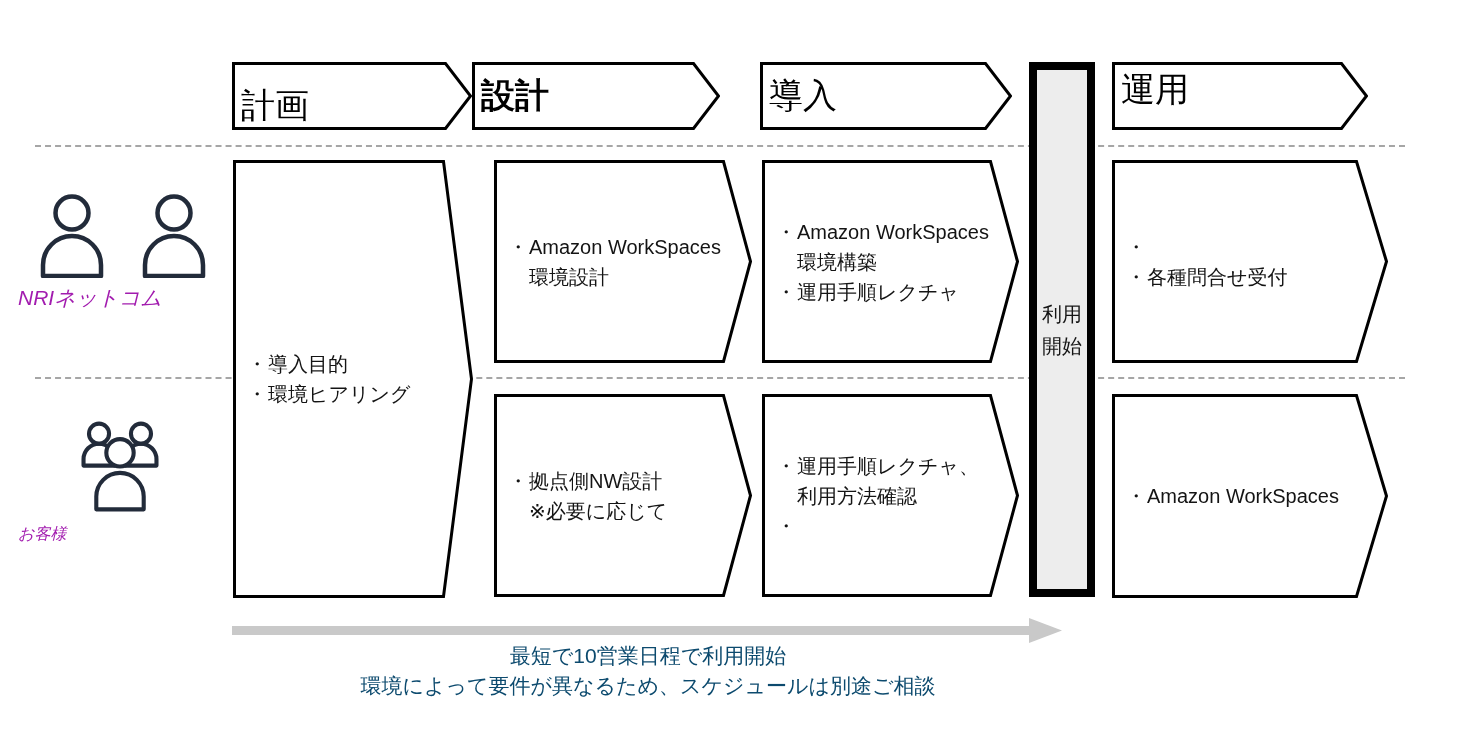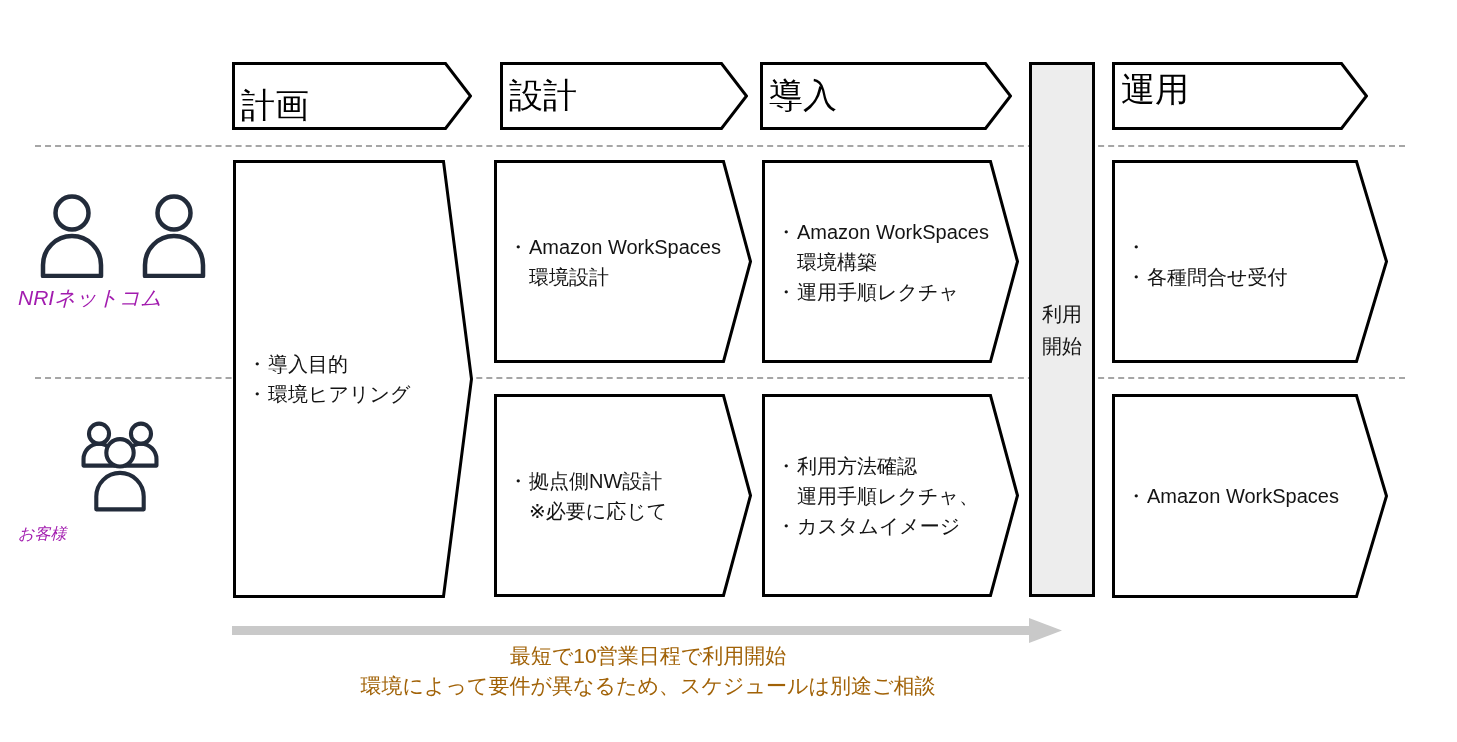--- a/index.html
+++ b/index.html
@@ -16,46 +16,46 @@
     padding-left:9px;font-size:34px;color:#000;z-index:2;white-space:nowrap;
   }
   .box-text{
     position:absolute;inset:0;display:flex;flex-direction:column;justify-content:center;
     padding:0 46px 0 14px;font-size:20px;line-height:1.5;color:#141414;z-index:2;white-space:nowrap;
   }
   .item{display:flex;align-items:flex-start;}
   .bullet{flex:0 0 21px;}
   .milestone{
     position:absolute;left:1029px;top:62px;width:66px;height:535px;
-    background:#EDEDED;border:3px solid #000000;box-sizing:border-box;z-index:3;
+    background:#EDEDED;border:8px solid #000000;box-sizing:border-box;z-index:3;
     display:flex;flex-direction:column;justify-content:center;align-items:center;
     font-size:20px;line-height:1.6;color:#141414;
   }
   .lane-label{position:absolute;text-align:left;color:#a21caf;z-index:2;white-space:nowrap;font-style:italic;}
   .icon{position:absolute;z-index:2;}
   .captions{
     position:absolute;left:232px;top:641px;width:832px;text-align:center;
-    font-size:21px;line-height:30px;color:#a16207;z-index:2;
+    font-size:21px;line-height:30px;color:#0c4a6e;z-index:2;
   }
 </style>
 </head>
 <body>
 
 <div class="canvas">
 
   <div class="abs dash" style="left:35px;top:145px;width:1370px;"></div>
   <div class="abs dash" style="left:35px;top:377px;width:1370px;"></div>
 
   <div class="box" style="left:232px;top:62px;width:240px;height:88px;">
     <svg width="240" height="68" viewBox="0 0 240 68">
         <polygon points="1.5,1.5 213.5,1.5 238.5,34 213.5,66.5 1.5,66.5" fill="#fff" stroke="#000" stroke-width="3"></polygon>
       </svg>
     <div class="header-label">計画</div>
   </div>
-  <div class="box" style="left:500px;top:62px;width:248px;height:68px;">
+  <div class="box" style="left:472px;top:62px;width:248px;height:68px;font-weight:bold;">
     <svg width="248" height="68" viewBox="0 0 248 68">
         <polygon points="1.5,1.5 221.5,1.5 246.5,34 221.5,66.5 1.5,66.5" fill="#fff" stroke="#000" stroke-width="3"></polygon>
       </svg>
     <div class="header-label">設計</div>
   </div>
   <div class="box" style="left:760px;top:62px;width:252px;height:68px;text-align:center;">
     <svg width="252" height="68" viewBox="0 0 252 68">
         <polygon points="1.5,1.5 225.5,1.5 250.5,34 225.5,66.5 1.5,66.5" fill="#fff" stroke="#000" stroke-width="3"></polygon>
       </svg>
     <div class="header-label">導入</div>
@@ -153,28 +153,27 @@
       </div>
   </div>
   <div class="box" style="left:762px;top:394px;width:257px;height:203px;">
     <svg width="257" height="203" viewBox="0 0 257 203">
         <polygon points="1.5,1.5 228.5,1.5 255.5,101.5 228.5,201.5 1.5,201.5" fill="#fff" stroke="#000" stroke-width="3"></polygon>
       </svg>
     <div class="box-text">
         <div class="item">
           <span class="bullet">・</span>
           <div>
+            <div>運用手順レクチャ、</div>
             <div>利用方法確認</div>
-            <div>運用手順レクチャ、</div>
-          </div>
-        </div>
-        <div class="item">
-          <span class="bullet">・</span>
-          <div>
-            <div>カスタムイメージ</div>
+          </div>
+        </div>
+        <div class="item">
+          <span class="bullet">・</span>
+          <div>
           </div>
         </div>
       </div>
   </div>
   <div class="box" style="left:1112px;top:394px;width:276px;height:204px;">
     <svg width="276" height="204" viewBox="0 0 276 204">
         <polygon points="1.5,1.5 244.5,1.5 274.5,102 244.5,202.5 1.5,202.5" fill="#fff" stroke="#000" stroke-width="3"></polygon>
       </svg>
     <div class="box-text">
         <div class="item">

